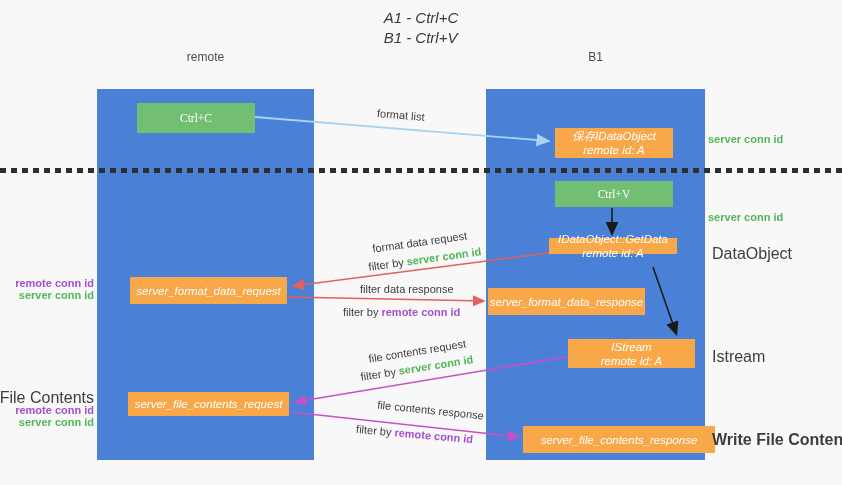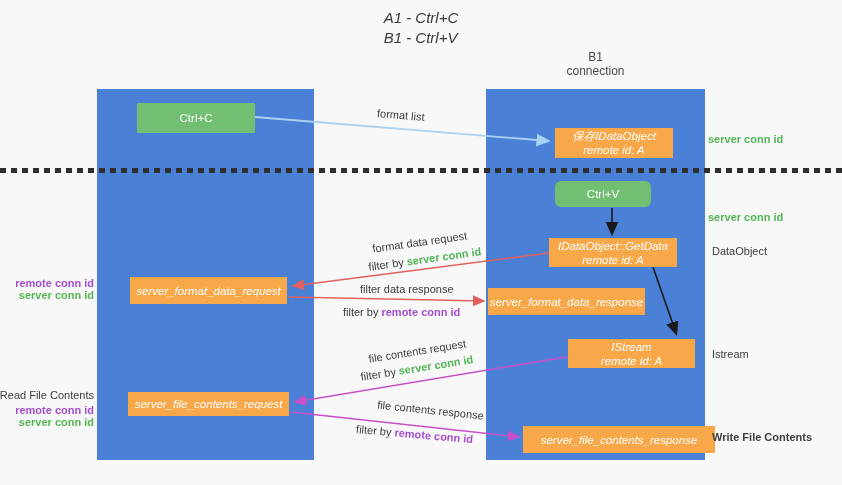--- a/index.html
+++ b/index.html
@@ -11,47 +11,47 @@
   }
   .stage{position:absolute;left:0;top:0;width:842px;height:485px;}
   .title{position:absolute;left:0;top:8px;width:842px;text-align:center;color:#3a3a3a;font-size:15px;line-height:20px;}
   .title .inner{display:inline-block;text-align:left;font-style:italic;}
   .lane-header{position:absolute;text-align:center;color:#4a4a4a;font-size:12px;line-height:14px;}
   .lane{position:absolute;background:#4a80d5;}
   .dashline{position:absolute;left:0;top:168px;width:842px;height:5px;
     background:repeating-linear-gradient(90deg,#2e2e2e 0 6px,transparent 6px 11px);}
   .node{position:absolute;display:flex;flex-direction:column;align-items:center;justify-content:center;
     color:#fff;font-size:11.5px;line-height:14px;text-align:center;box-sizing:border-box;white-space:nowrap;}
-  .node.green{background:#72bf74;}
+  .node.green{background:#72bf74;font-family:Liberation Serif, serif;}
   .node.orange{background:#f8a849;font-style:italic;}
   .alabel{position:absolute;font-size:11px;color:#3d3d3d;white-space:nowrap;}
-  .side{position:absolute;font-size:11px;color:#3d3d3d;white-space:nowrap;}
+  .side{position:absolute;font-size:16px;color:#3d3d3d;white-space:nowrap;}
   .green-txt{color:#53b656;font-weight:bold;}
   .purple-txt{color:#a54fd0;font-weight:bold;}
   .sp{margin-left:3px;}
   .rightward{text-align:right;}
   svg.arrows{position:absolute;left:0;top:0;pointer-events:none;}
 </style>
 </head>
 <body>
 
 <div class="stage">
 
   <div class="title">
     <div class="inner">
       <div>A1 - Ctrl+C</div>
       <div>B1 - Ctrl+V</div>
     </div>
   </div>
 
   <div class="lane-header" style="left:97px;top:50px;width:217px;">
+    <div>remote</div>
   </div>
   <div class="lane-header" style="left:486px;top:50px;width:219px;">
     <div>B1</div>
-    <div>connection</div>
   </div>
 
   <div class="lane" style="left:97px;top:89px;width:217px;height:371px;"></div>
   <div class="lane" style="left:486px;top:89px;width:219px;height:371px;"></div>
 
   <div class="dashline"></div>
 
   <svg class="arrows" width="842" height="485">
     <defs>
       <marker id="m-blue" markerWidth="9" markerHeight="8" refX="7" refY="3.5" orient="auto">
@@ -78,25 +78,25 @@
 
   <div class="node green" style="left:137px;top:103px;width:118px;height:30px;">
     <div>Ctrl+C</div>
   </div>
 
   <div class="node orange" style="left:555px;top:128px;width:118px;height:30px;">
     <div>保存IDataObject</div>
     <div>remote id: A</div>
   </div>
 
-  <div class="node green" style="left:555px;top:181px;width:96px;height:26px;border-radius:6px;">
+  <div class="node green" style="left:555px;top:181px;width:118px;height:26px;">
     <div>Ctrl+V</div>
   </div>
 
-  <div class="node orange" style="left:549px;top:238px;width:128px;height:29px;">
+  <div class="node orange" style="left:549px;top:238px;width:128px;height:16px;">
     <div>IDataObject::GetData</div>
     <div>remote id: A</div>
   </div>
 
   <div class="node orange" style="left:130px;top:277px;width:157px;height:27px;">
     <div>server_format_data_request</div>
   </div>
 
   <div class="node orange" style="left:488px;top:288px;width:157px;height:27px;text-align:center;">
     <div>server_format_data_response</div>

